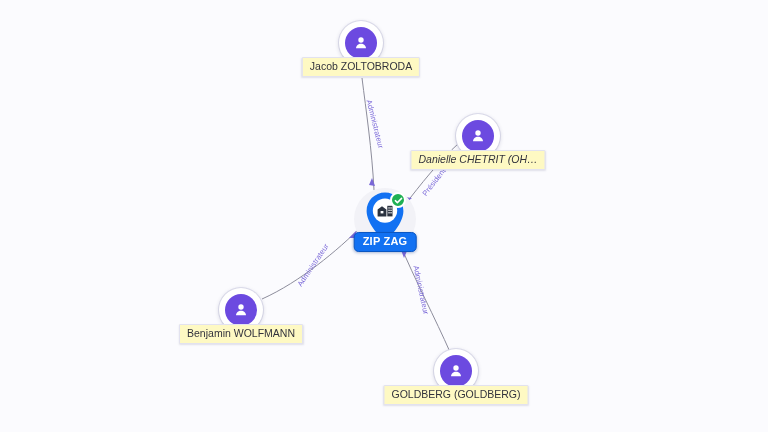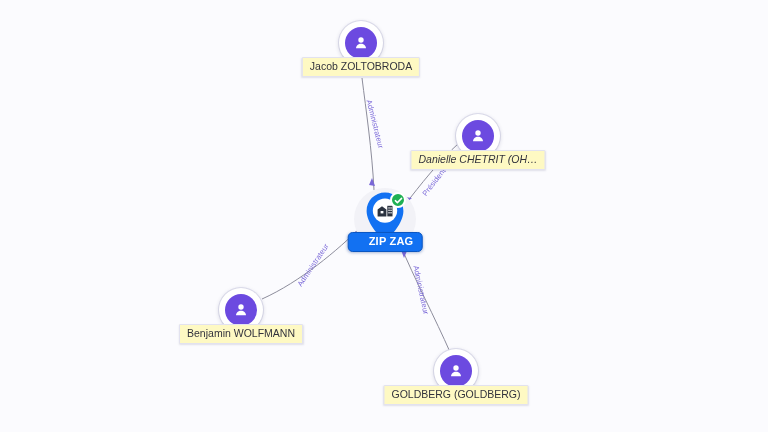--- a/index.html
+++ b/index.html
@@ -60,21 +60,21 @@
     box-sizing:border-box;
   }
   .company-label{
     position:absolute;left:50%;transform:translateX(-50%);
     top:44px;
     background:#1271f2;
     border:1px solid #0a56c2;
     border-radius:5px;
     color:#ffffff;
     font-size:11px;font-weight:bold;
-    padding:2px 8px 3px 20px;
+    padding:2px 8px 3px 8px;
     white-space:nowrap;
     letter-spacing:.2px;
     box-shadow:0 1px 3px rgba(20,60,140,.35);
     line-height:13px;
   }
 
   
   .edge-label{
     position:absolute;
     font-size:7.5px;

